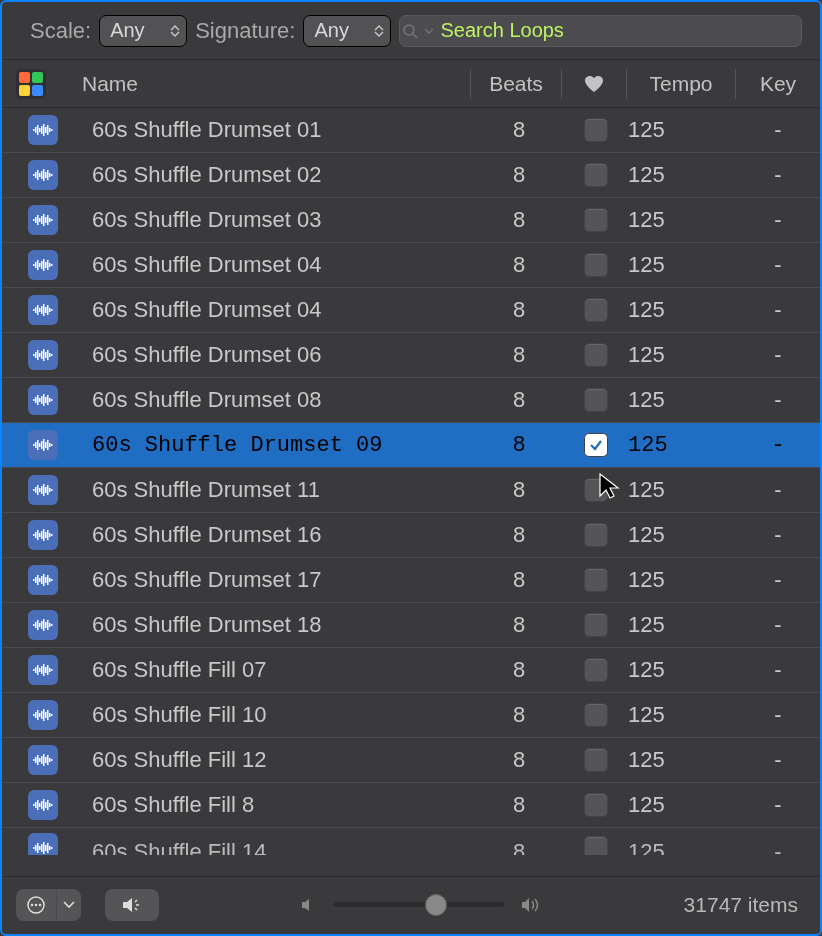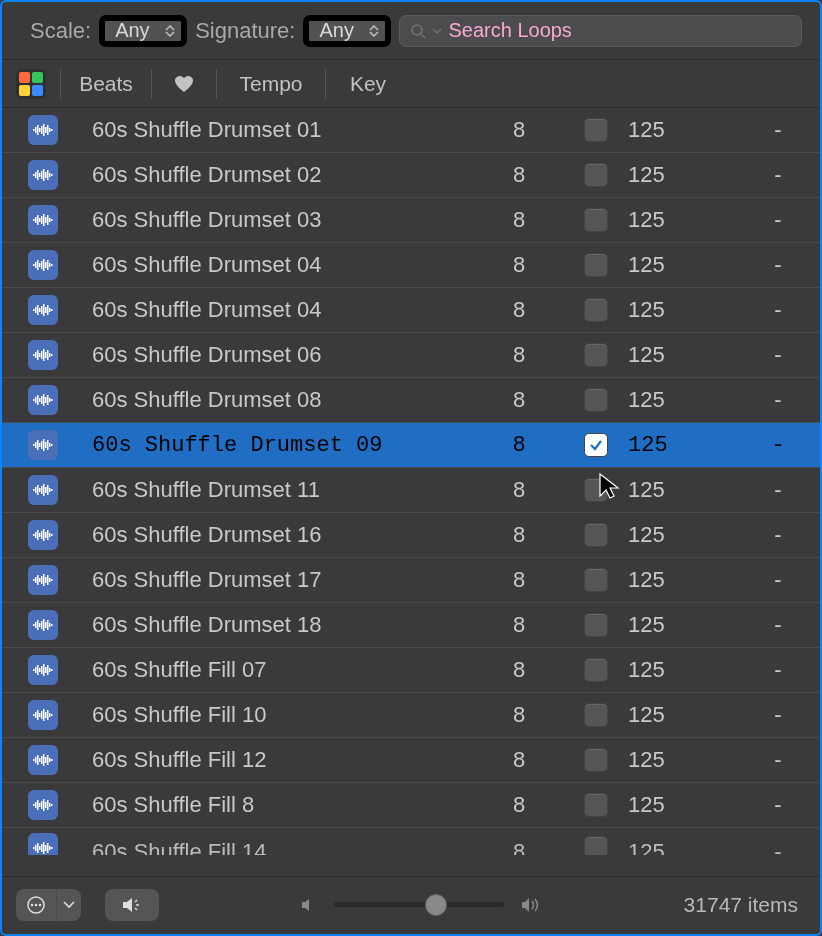--- a/index.html
+++ b/index.html
@@ -20,21 +20,21 @@
     display: flex;
     align-items: center;
     padding: 8px 18px 8px 28px;
     gap: 8px;
     height: 58px;
     border-bottom: 1px solid #2b2b2d;
   }
   .filter-label { color: #a9a9ab; }
   .dropdown {
     background: #525254;
-    border: 6px solid #000000;
+    border: 1px solid #000000;
     border-radius: 7px;
     padding: 3px 20px 3px 10px;
     color: #d8d8da;
     position: relative;
     min-width: 88px;
     height: 32px;
     display: flex;
     align-items: center;
     font-size: 20px;
   }
@@ -49,22 +49,22 @@
   }
   .dropdown .chevrons svg { display:block; }
   .search {
     flex: 1;
     background: #4c4c4e;
     border: 1px solid #5a5a5c;
     border-radius: 7px;
     height: 32px;
     display: flex;
     align-items: center;
-    padding: 0 10px;
-    color: #f9a8d4;
+    padding: 0 2px;
+    color: #bef264;
     font-size: 20px;
     gap:6px;
   }
   .search svg { opacity:.6; }
 
   
   .header-row {
     display:flex;
     align-items:center;
     height: 48px;
@@ -232,20 +232,21 @@
 
 <div class="header-row">
   <div class="col-icon">
     <div class="view-toggle">
       <span></span>
         <span></span>
         <span></span>
         <span></span>
     </div>
   </div>
+  <div class="col-name">Name</div>
   <div class="col-divider"></div>
   <div class="col-beats">Beats</div>
   <div class="col-divider"></div>
   <div class="col-fav">
     <svg width="22" height="20">
         <path d="M11 18 C11 18 2 12 2 6.5 C2 3.5 4.5 2 7 2 C9 2 10.3 3.3 11 4.3 C11.7 3.3 13 2 15 2 C17.5 2 20 3.5 20 6.5 C20 12 11 18 11 18 Z" fill="#c2c2c4"></path>
       </svg>
   </div>
   <div class="col-divider"></div>
   <div class="col-tempo">Tempo</div>

